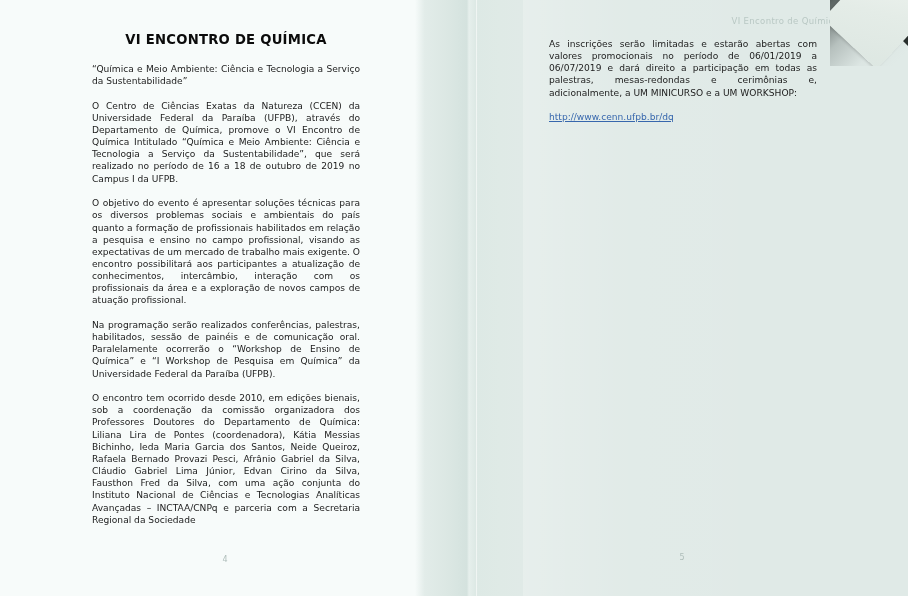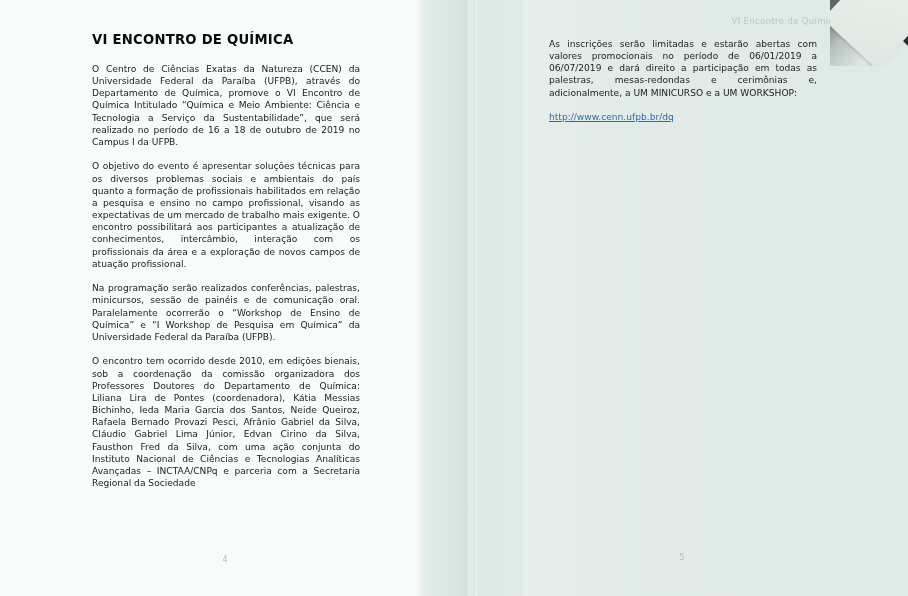--- a/index.html
+++ b/index.html
@@ -151,20 +151,21 @@
   }
   .col-right {
     left: 549px;
     top: 38px;
     width: 268px;
   }
 
   .doc-title {
     font-size: 13.2px;
     font-weight: bold;
+    text-align: center;
     letter-spacing: 0.25px;
     color: #0b0b0b;
     margin: 0 0 16px 0;
     line-height: 15px;
   }
 
   p.para {
     margin: 0 0 12.4px 0;
     text-align: justify;
   }
@@ -201,23 +202,24 @@
   <div class="running-header">VI Encontro de Química da UFPB</div>
 
   <div class="curl-wrap">
     <div class="curl-shadow"></div>
     <div class="curl-dark-tri"></div>
     <div class="curl-flap"></div>
   </div>
 
   <div class="col col-left">
     <div class="doc-title">VI ENCONTRO DE QUÍMICA</div>
+    <p class="para">“Química e Meio Ambiente: Ciência e Tecnologia a Serviço da Sustentabilidade”</p>
     <p class="para">O Centro de Ciências Exatas da Natureza (CCEN) da Universidade Federal da Paraíba (UFPB), através do Departamento de Química, promove o VI Encontro de Química Intitulado “Química e Meio Ambiente: Ciência e Tecnologia a Serviço da Sustentabilidade”, que será realizado no período de 16 a 18 de outubro de 2019 no Campus I da UFPB.</p>
     <p class="para">O objetivo do evento é apresentar soluções técnicas para os diversos problemas sociais e ambientais do país quanto a formação de profissionais habilitados em relação a pesquisa e ensino no campo profissional, visando as expectativas de um mercado de trabalho mais exigente. O encontro possibilitará aos participantes a atualização de conhecimentos, intercâmbio, interação com os profissionais da área e a exploração de novos campos de atuação profissional.</p>
-    <p class="para">Na programação serão realizados conferências, palestras, minicursos, sessão de painéis e de comunicação oral. Paralelamente ocorrerão o “Workshop de Ensino de Química” e “I Workshop de Pesquisa em Química” da Universidade Federal da Paraíba (UFPB).</p>
+    <p class="para">Na programação serão realizados conferências, palestras, habilitados, sessão de painéis e de comunicação oral. Paralelamente ocorrerão o “Workshop de Ensino de Química” e “I Workshop de Pesquisa em Química” da Universidade Federal da Paraíba (UFPB).</p>
     <p class="para">O encontro tem ocorrido desde 2010, em edições bienais, sob a coordenação da comissão organizadora dos Professores Doutores do Departamento de Química: Liliana Lira de Pontes (coordenadora), Kátia Messias Bichinho, Ieda Maria Garcia dos Santos, Neide Queiroz, Rafaela Bernado Provazi Pesci, Afrânio Gabriel da Silva, Cláudio Gabriel Lima Júnior, Edvan Cirino da Silva, Fausthon Fred da Silva, com uma ação conjunta do Instituto Nacional de Ciências e Tecnologias Analíticas Avançadas – INCTAA/CNPq e parceria com a Secretaria Regional da Sociedade</p>
   </div>
 
   <div class="col col-right">
     <p class="para">As inscrições serão limitadas e estarão abertas com valores promocionais no período de 06/01/2019 a 06/07/2019 e dará direito a participação em todas as palestras, mesas-redondas e cerimônias e, adicionalmente, a UM MINICURSO e a UM WORKSHOP:</p>
     <p class="para">
       <a class="doc-link" href="#">http://www.cenn.ufpb.br/dq</a>
     </p>
   </div>
 

